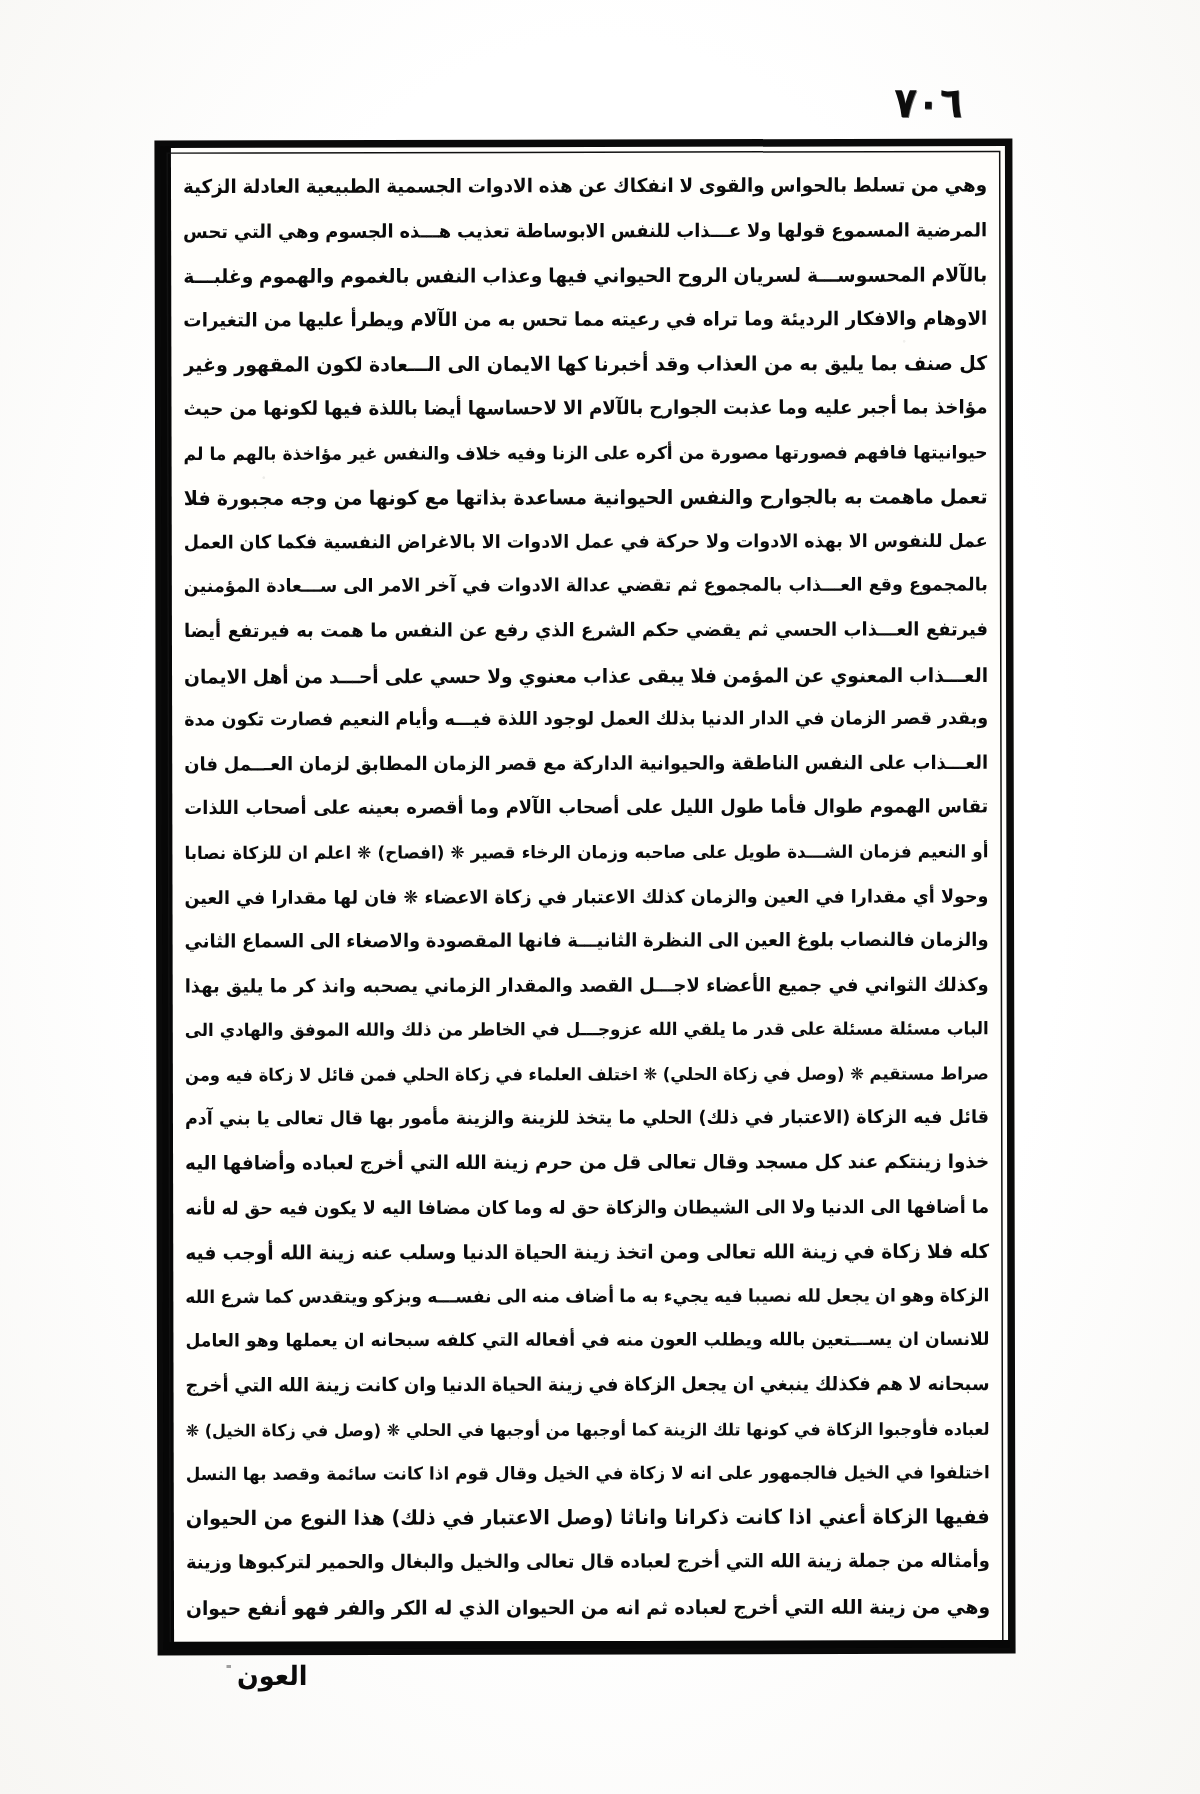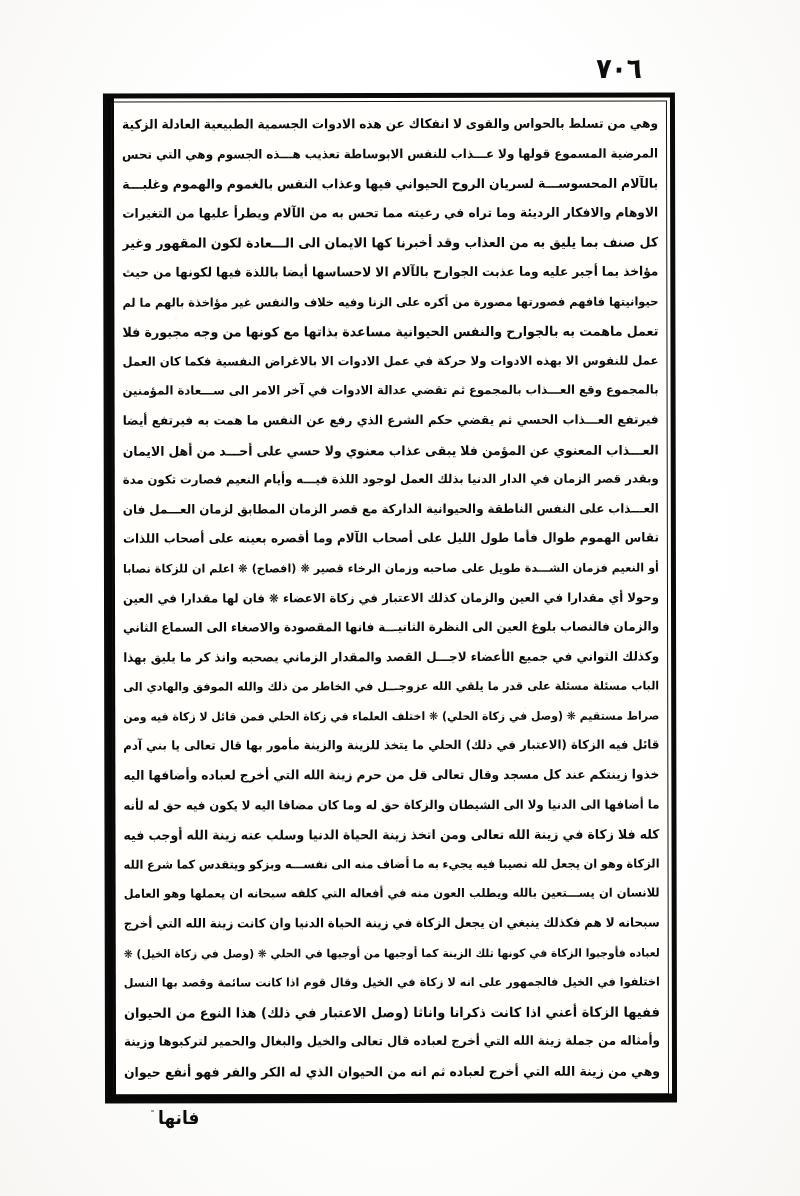--- a/index.html
+++ b/index.html
@@ -270,15 +270,15 @@
         <div class="line" style="font-size: 12.45px;">
           <span class="fit" style="white-space: normal; display: block; width: 100%;">وهي من زينة الله التي أخرج لعباده ثم انه من الحيوان الذي له الكر والفر فهو أنفع حيوان</span>
         </div>
       </div>
 
     <div id="grime"></div>
   </div>
 
   <div id="speck"></div>
 
-  <div id="catchword">فانها</div>
+  <div id="catchword">العون</div>
 
 </div>
 
 </body></html>

